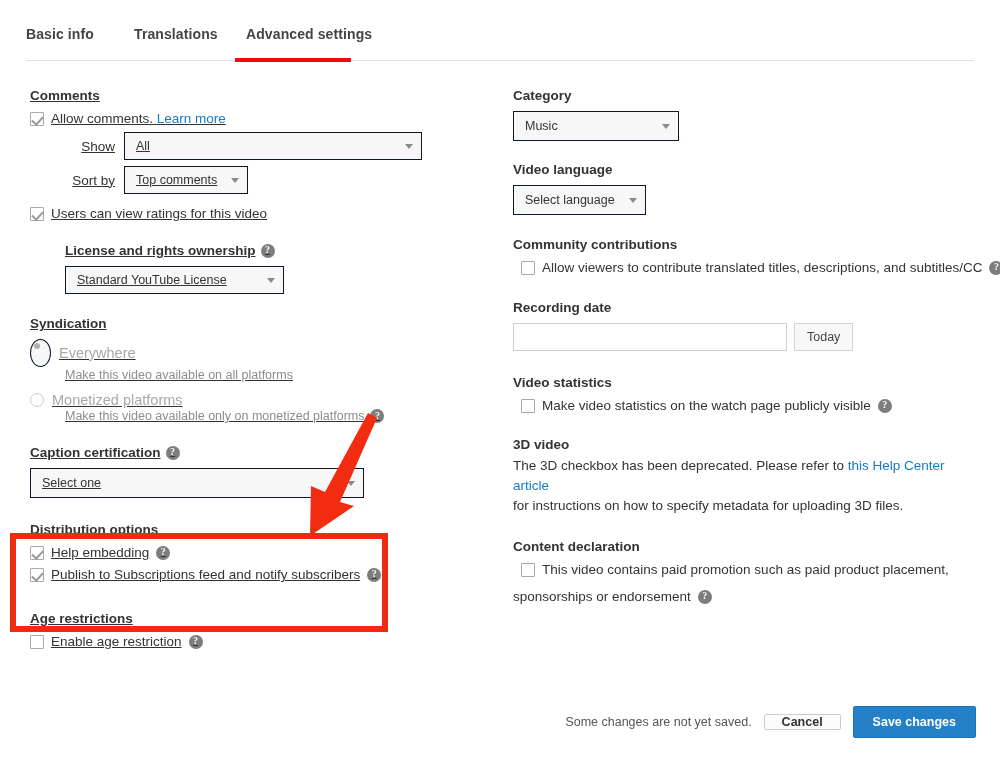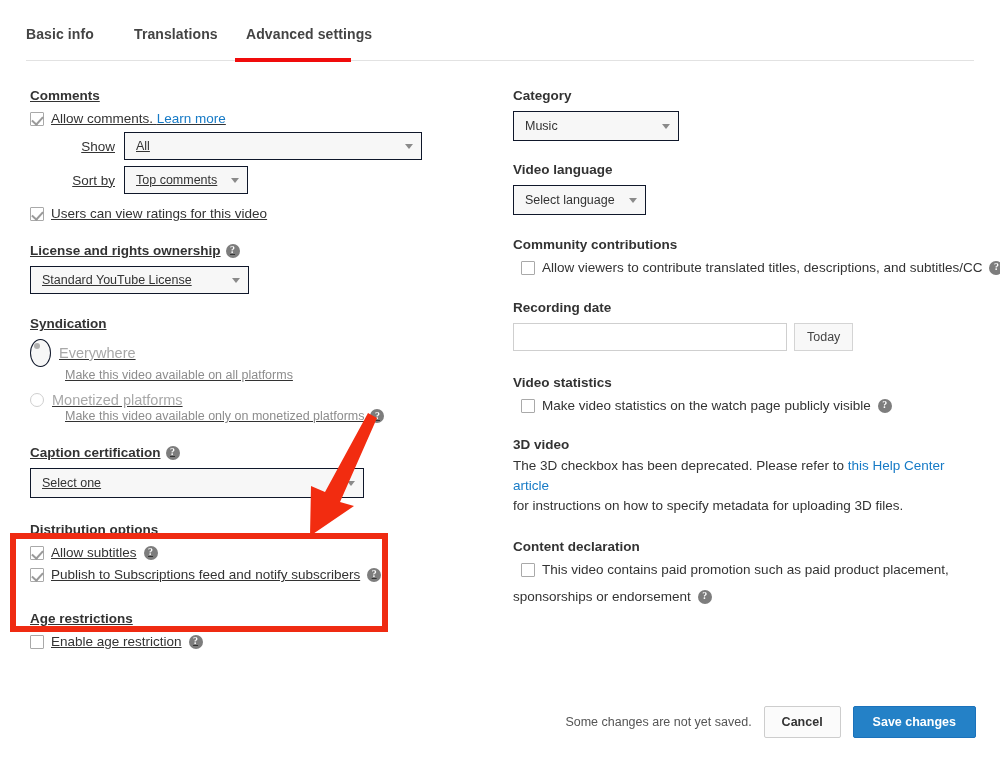--- a/index.html
+++ b/index.html
@@ -113,21 +113,21 @@
   }
   .para { font-size: 13.5px; color: #333; line-height: 20px; }
 
   
   .footer {
     position: absolute; right: 24px; bottom: 20px;
     display: flex; align-items: center; gap: 12px;
   }
   .savemsg { font-size: 12.5px; color: #555; }
   .btn-cancel {
-    height: 32px; padding: 0 17px; border: 1px solid #cdcdcd; background: #fbfbfb;
+    height: 16px; padding: 0 17px; border: 1px solid #cdcdcd; background: #fbfbfb;
     font-size: 12.5px; font-weight: bold; color: #333; display: flex;
     align-items: center; cursor: pointer; border-radius: 2px;
   }
   .btn-save {
     height: 32px; padding: 4px 19px; border: 1px solid #1b72bb; background: #2481c7;
     font-size: 12.5px; font-weight: bold; color: #fff; display: flex;
     align-items: center; cursor: pointer; border-radius: 2px;
   }
 
   
@@ -180,21 +180,21 @@
           <span class="caret"></span>
         </div>
       </div>
 
       <div class="cbrow" style="margin-top:12px;">
         <div class="cbox checked"></div>
         <div class="cblabel">Users can view ratings for this video</div>
       </div>
     </div>
 
-    <div style="margin-top:22px;">
+    <div style="margin-top:22px;margin-left:35px;">
       <div class="sec-title">
         <span>License and rights ownership</span>
         <span class="help">
             <span>?</span>
           </span>
       </div>
       <div class="sel" style="width:219px;margin-top:2px;">
         <span>Standard YouTube License</span>
         <span class="caret"></span>
       </div>
@@ -236,21 +236,21 @@
         <span>Select one</span>
         <span class="caret"></span>
       </div>
     </div>
 
     <div style="margin-top:24px;">
       <div class="sec-title">Distribution options</div>
 
       <div class="cbrow" style="margin-bottom:7px;">
         <div class="cbox checked"></div>
-        <div class="cblabel">Allow subtitles</div>
+        <div class="cblabel">Help embedding</div>
         <span class="help">
             <span>?</span>
           </span>
       </div>
 
       <div class="cbrow">
         <div class="cbox checked"></div>
         <div class="cblabel">Publish to Subscriptions feed and notify subscribers</div>
         <span class="help">
             <span>?</span>

